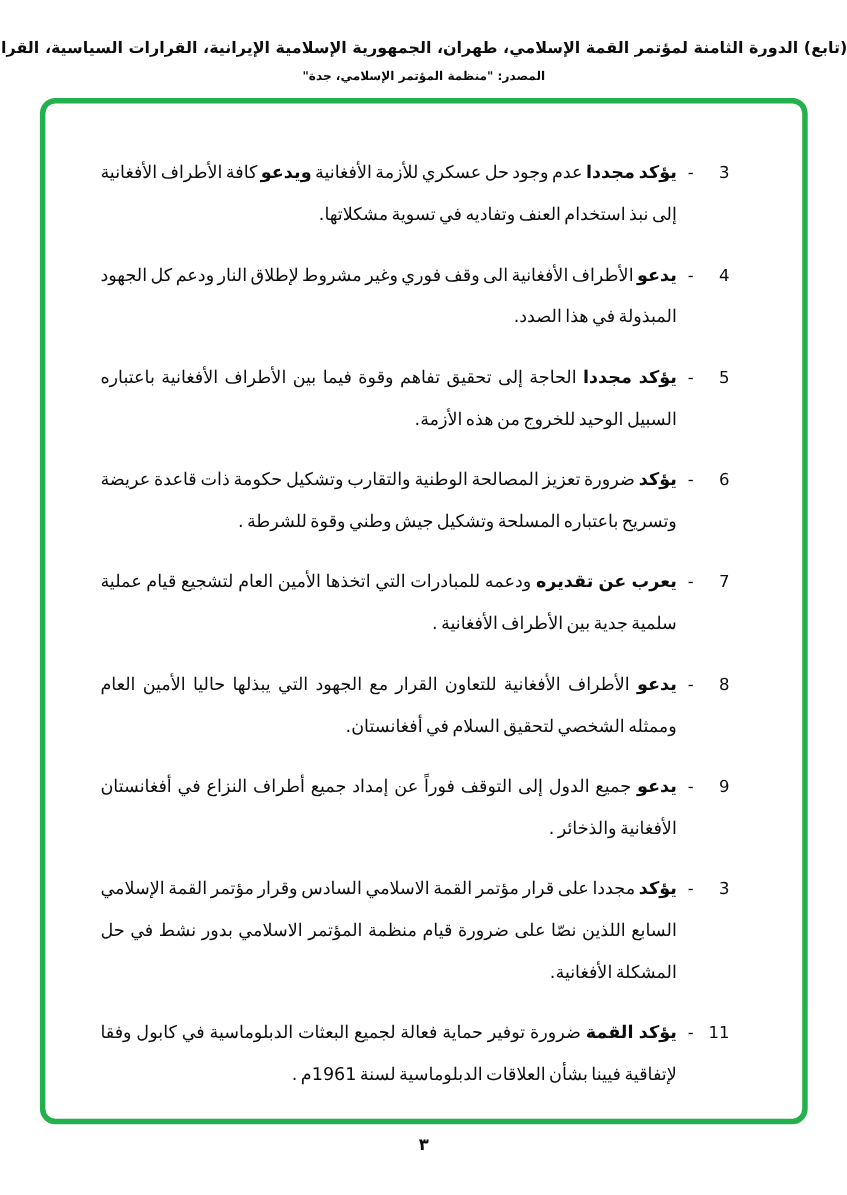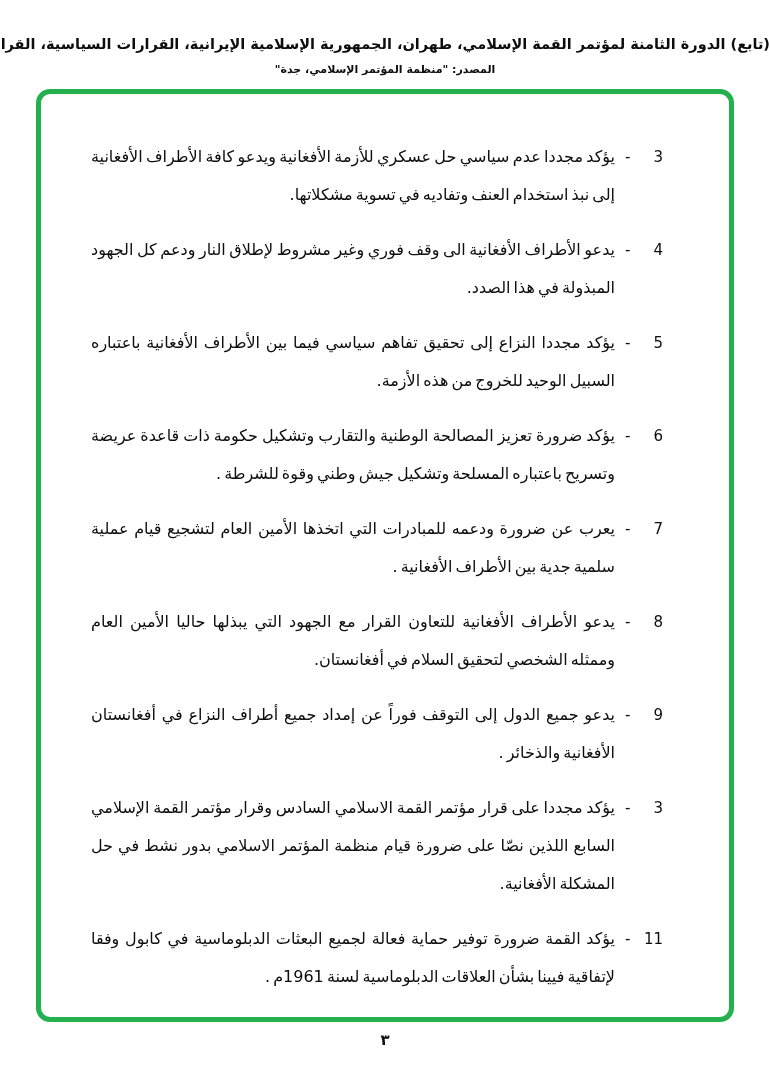--- a/index.html
+++ b/index.html
@@ -54,21 +54,21 @@
     line-height: 38px;
     padding-left: 10px;
   }
   .item-text {
     flex: 1;
     font-size: 16px;
     line-height: 38px;
     text-align: justify;
     word-spacing: -2px;
   }
-  .bold { font-weight: 400; }
+  .bold { font-weight: 700; }
   .page-number {
     text-align: center;
     margin-top: 9px;
     font-size: 15px;
     font-weight: 700;
   }
 </style>
 </head>
 <body>
 
@@ -79,49 +79,49 @@
     <div class="header-line2">المصدر: "منظمة المؤتمر الإسلامي، جدة"</div>
   </div>
 
   <div class="content-box" style="border-color: rgb(34, 177, 76);">
     <div id="items-container">
         <div class="item">
           <div class="item-num">
             <span>3</span>
             <span>-</span>
           </div>
-          <div class="item-text"><span class="bold">يؤكد مجددا</span><span> عدم سياسي حل عسكري للأزمة الأفغانية </span><span class="bold">ويدعو</span><span> كافة الأطراف الأفغانية إلى نبذ استخدام العنف وتفاديه في تسوية مشكلاتها.</span></div>
+          <div class="item-text"><span class="bold">يؤكد مجددا</span><span> عدم وجود حل عسكري للأزمة الأفغانية </span><span class="bold">ويدعو</span><span> كافة الأطراف الأفغانية إلى نبذ استخدام العنف وتفاديه في تسوية مشكلاتها.</span></div>
         </div>
         <div class="item">
           <div class="item-num">
             <span>4</span>
             <span>-</span>
           </div>
           <div class="item-text"><span class="bold">يدعو</span><span> الأطراف الأفغانية الى وقف فوري وغير مشروط لإطلاق النار ودعم كل الجهود المبذولة في هذا الصدد.</span></div>
         </div>
         <div class="item">
           <div class="item-num">
             <span>5</span>
             <span>-</span>
           </div>
-          <div class="item-text"><span class="bold">يؤكد مجددا</span><span> النزاع إلى تحقيق تفاهم سياسي فيما بين الأطراف الأفغانية باعتباره السبيل الوحيد للخروج من هذه الأزمة.</span></div>
+          <div class="item-text"><span class="bold">يؤكد مجددا</span><span> الحاجة إلى تحقيق تفاهم وقوة فيما بين الأطراف الأفغانية باعتباره السبيل الوحيد للخروج من هذه الأزمة.</span></div>
         </div>
         <div class="item">
           <div class="item-num">
             <span>6</span>
             <span>-</span>
           </div>
           <div class="item-text"><span class="bold">يؤكد</span><span> ضرورة تعزيز المصالحة الوطنية والتقارب وتشكيل حكومة ذات قاعدة عريضة وتسريح باعتباره المسلحة وتشكيل جيش وطني وقوة للشرطة .</span></div>
         </div>
         <div class="item">
           <div class="item-num">
             <span>7</span>
             <span>-</span>
           </div>
-          <div class="item-text"><span class="bold">يعرب عن ضرورة</span><span> ودعمه للمبادرات التي اتخذها الأمين العام لتشجيع قيام عملية سلمية جدية بين الأطراف الأفغانية .</span></div>
+          <div class="item-text"><span class="bold">يعرب عن تقديره</span><span> ودعمه للمبادرات التي اتخذها الأمين العام لتشجيع قيام عملية سلمية جدية بين الأطراف الأفغانية .</span></div>
         </div>
         <div class="item">
           <div class="item-num">
             <span>8</span>
             <span>-</span>
           </div>
           <div class="item-text"><span class="bold">يدعو</span><span> الأطراف الأفغانية للتعاون القرار مع الجهود التي يبذلها حاليا الأمين العام وممثله الشخصي لتحقيق السلام في أفغانستان.</span></div>
         </div>
         <div class="item">
           <div class="item-num">

